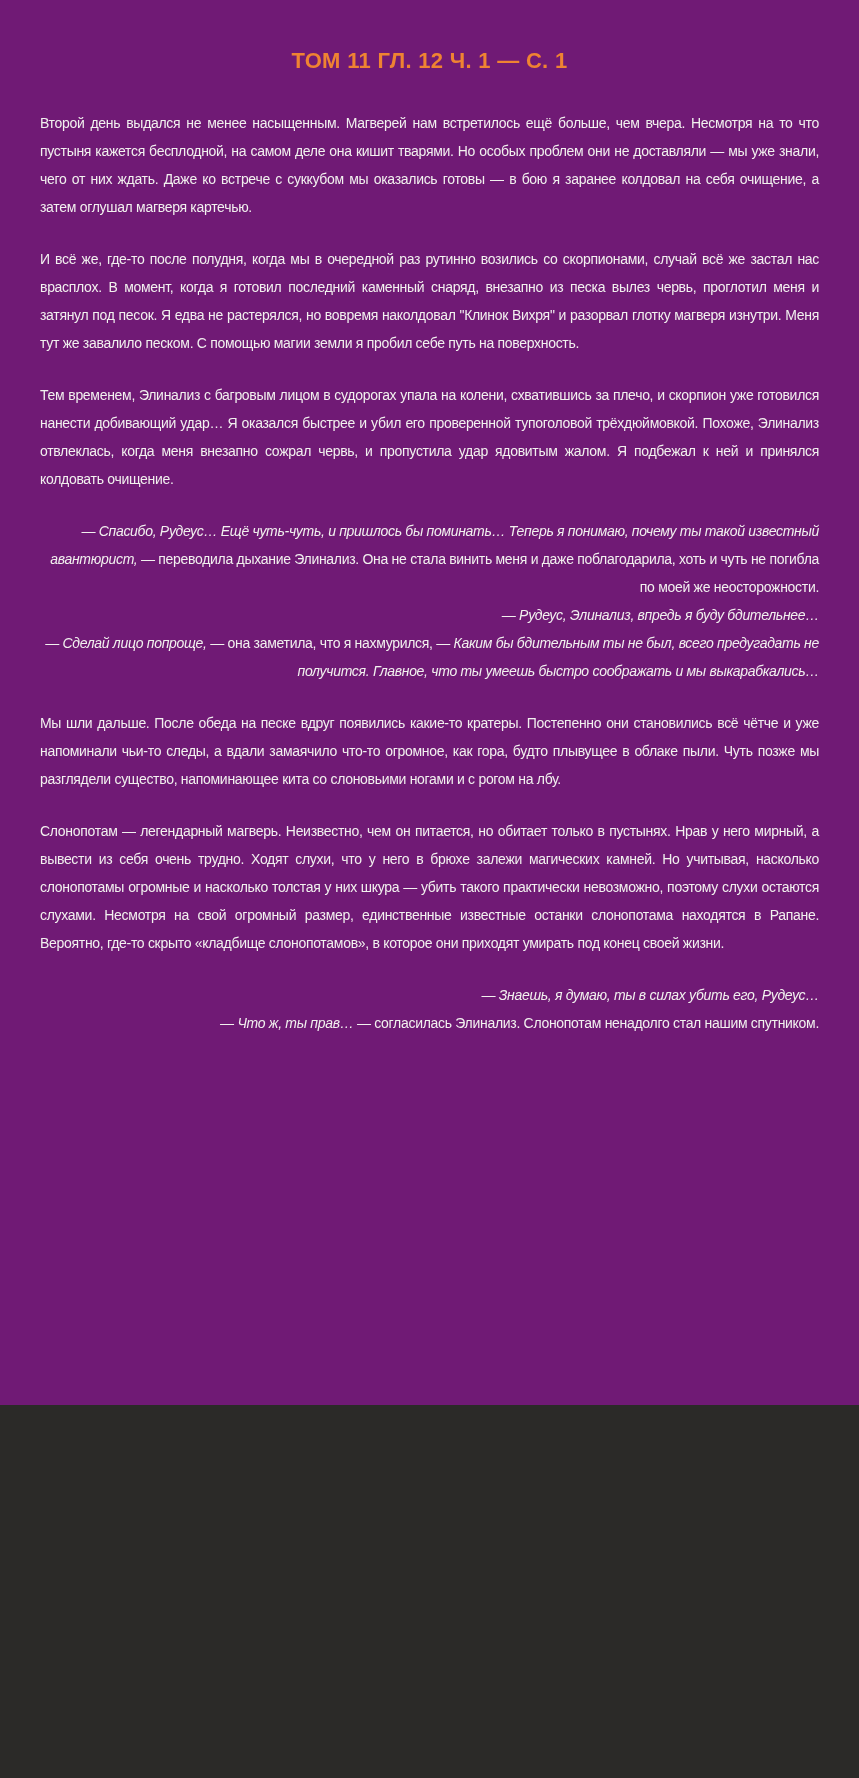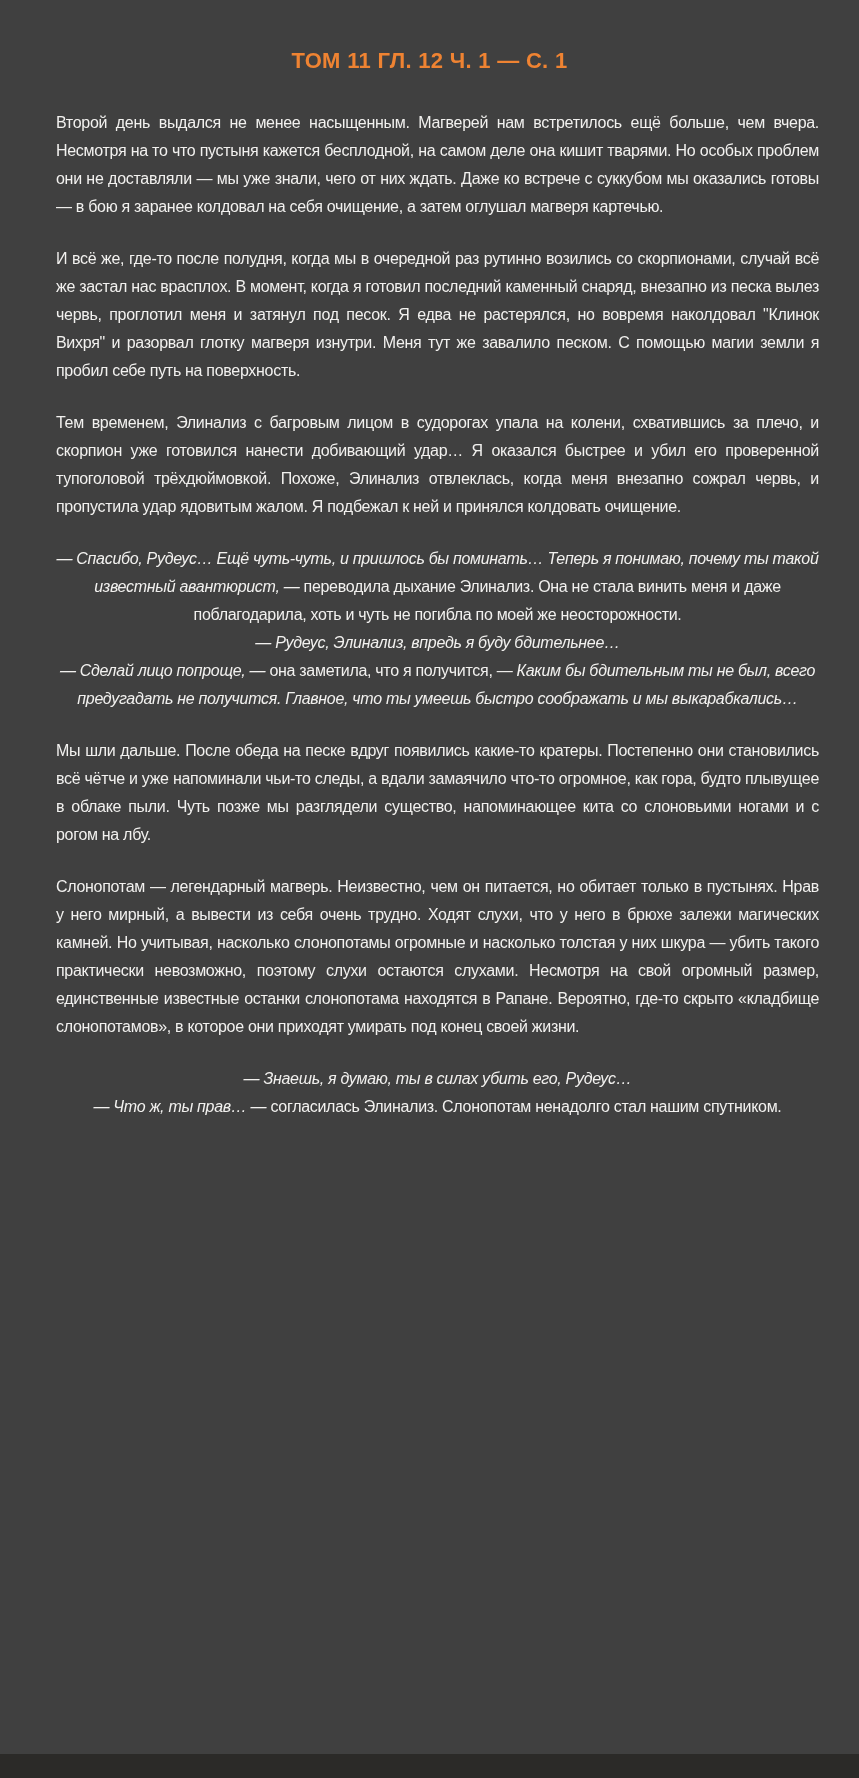--- a/index.html
+++ b/index.html
@@ -3,67 +3,67 @@
 <meta charset="utf-8">
 <style>
   html, body {
     margin: 0;
     padding: 0;
     background: #2b2a28;
   }
   .page {
     position: relative;
     width: 859px;
-    height: 1754px;
+    height: 1405px;
     box-sizing: border-box;
     padding: 46px 40px 0 40px;
-    background: #404040;
+    background: #701a75;
     overflow: hidden;
     font-family: "Liberation Sans", sans-serif;
     color: #f2f1ef;
   }
   .header {
     text-align: center;
     color: #ef8332;
     font-weight: bold;
     font-size: 22px;
     line-height: 30px;
     letter-spacing: 0.3px;
     margin-bottom: 33px;
   }
   .header .hline { display: block; }
   .content { }
   .block {
-    font-size: 16px;
+    font-size: 14px;
     line-height: 28px;
     letter-spacing: -0.3px;
-    margin: 0 0 24px 16px;
+    margin: 0 0 24px 0;
     font-stretch: condensed;
   }
   .paragraph { text-align: justify; }
-  .dialogue  { text-align: center; }
+  .dialogue  { text-align: right; }
   .dialogue .line { display: block; }
   .seg-italic { font-style: italic; }
   .seg-normal { font-style: normal; }
 </style>
 </head>
 <body>
 
 <div class="page">
   <div class="header">
     <span class="hline">ТОМ 11 ГЛ. 12 Ч. 1 — С. 1</span>
   </div>
   <div class="content">
       <p class="block paragraph"><span class="line"><span class="seg-normal">Второй день выдался не менее насыщенным. Магверей нам встретилось ещё больше, чем вчера. Несмотря на то что пустыня кажется бесплодной, на самом деле она кишит тварями. Но особых проблем они не доставляли — мы уже знали, чего от них ждать. Даже ко встрече с суккубом мы оказались готовы — в бою я заранее колдовал на себя очищение, а затем оглушал магверя картечью.</span></span></p>
       <p class="block paragraph"><span class="line"><span class="seg-normal">И всё же, где-то после полудня, когда мы в очередной раз рутинно возились со скорпионами, случай всё же застал нас врасплох. В момент, когда я готовил последний каменный снаряд, внезапно из песка вылез червь, проглотил меня и затянул под песок. Я едва не растерялся, но вовремя наколдовал "Клинок Вихря" и разорвал глотку магверя изнутри. Меня тут же завалило песком. С помощью магии земли я пробил себе путь на поверхность.</span></span></p>
       <p class="block paragraph"><span class="line"><span class="seg-normal">Тем временем, Элинализ с багровым лицом в судорогах упала на колени, схватившись за плечо, и скорпион уже готовился нанести добивающий удар… Я оказался быстрее и убил его проверенной тупоголовой трёхдюймовкой. Похоже, Элинализ отвлеклась, когда меня внезапно сожрал червь, и пропустила удар ядовитым жалом. Я подбежал к ней и принялся колдовать очищение.</span></span></p>
       <p class="block dialogue">
         <span class="line"><span class="seg-italic">— Спасибо, Рудеус… Ещё чуть-чуть, и пришлось бы поминать… Теперь я понимаю, почему ты такой известный авантюрист, — </span><span class="seg-normal">переводила дыхание Элинализ. Она не стала винить меня и даже поблагодарила, хоть и чуть не погибла по моей же неосторожности.</span></span>
         <span class="line"><span class="seg-italic">— Рудеус, Элинализ, впредь я буду бдительнее…</span></span>
-        <span class="line"><span class="seg-italic">— Сделай лицо попроще, — </span><span class="seg-normal">она заметила, что я получится, — </span><span class="seg-italic">Каким бы бдительным ты не был, всего предугадать не получится. Главное, что ты умеешь быстро соображать и мы выкарабкались…</span></span>
+        <span class="line"><span class="seg-italic">— Сделай лицо попроще, — </span><span class="seg-normal">она заметила, что я нахмурился, — </span><span class="seg-italic">Каким бы бдительным ты не был, всего предугадать не получится. Главное, что ты умеешь быстро соображать и мы выкарабкались…</span></span>
       </p>
       <p class="block paragraph"><span class="line"><span class="seg-normal">Мы шли дальше. После обеда на песке вдруг появились какие-то кратеры. Постепенно они становились всё чётче и уже напоминали чьи-то следы, а вдали замаячило что-то огромное, как гора, будто плывущее в облаке пыли. Чуть позже мы разглядели существо, напоминающее кита со слоновьими ногами и с рогом на лбу.</span></span></p>
       <p class="block paragraph"><span class="line"><span class="seg-normal">Слонопотам — легендарный магверь. Неизвестно, чем он питается, но обитает только в пустынях. Нрав у него мирный, а вывести из себя очень трудно. Ходят слухи, что у него в брюхе залежи магических камней. Но учитывая, насколько слонопотамы огромные и насколько толстая у них шкура — убить такого практически невозможно, поэтому слухи остаются слухами. Несмотря на свой огромный размер, единственные известные останки слонопотама находятся в Рапане. Вероятно, где-то скрыто «кладбище слонопотамов», в которое они приходят умирать под конец своей жизни.</span></span></p>
       <p class="block dialogue">
         <span class="line"><span class="seg-italic">— Знаешь, я думаю, ты в силах убить его, Рудеус…</span></span>
         <span class="line"><span class="seg-italic">— Что ж, ты прав… — </span><span class="seg-normal">согласилась Элинализ. Слонопотам ненадолго стал нашим спутником.</span></span>
       </p>
     </div>
 </div>
 

